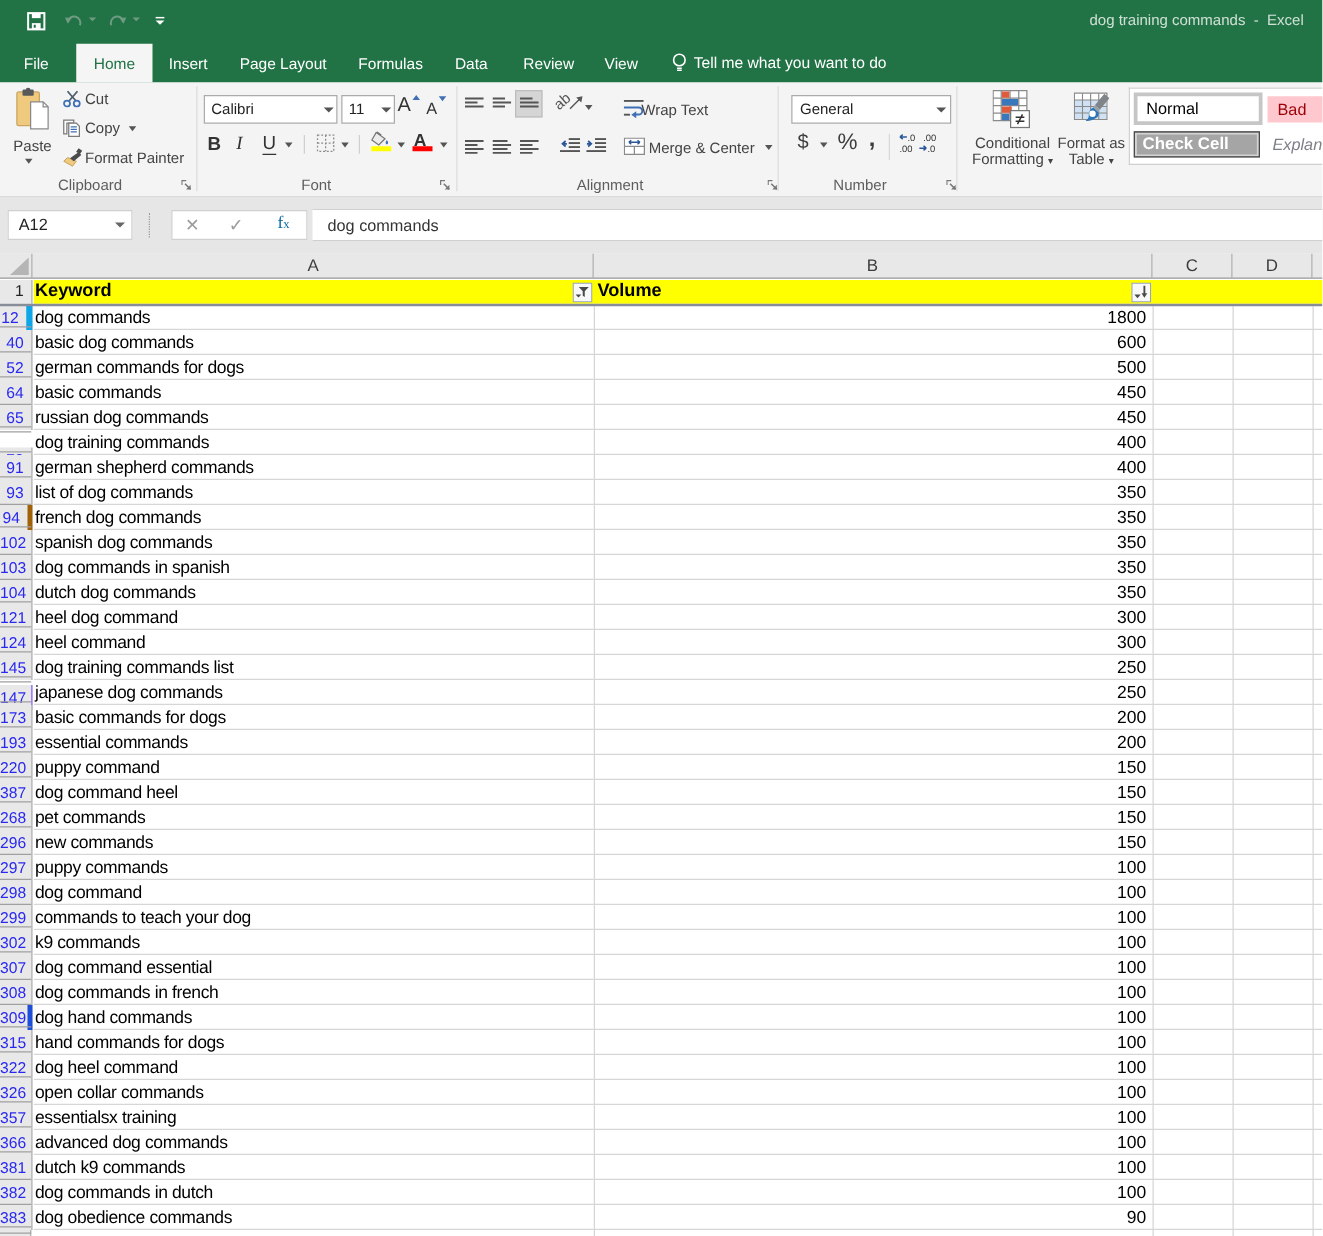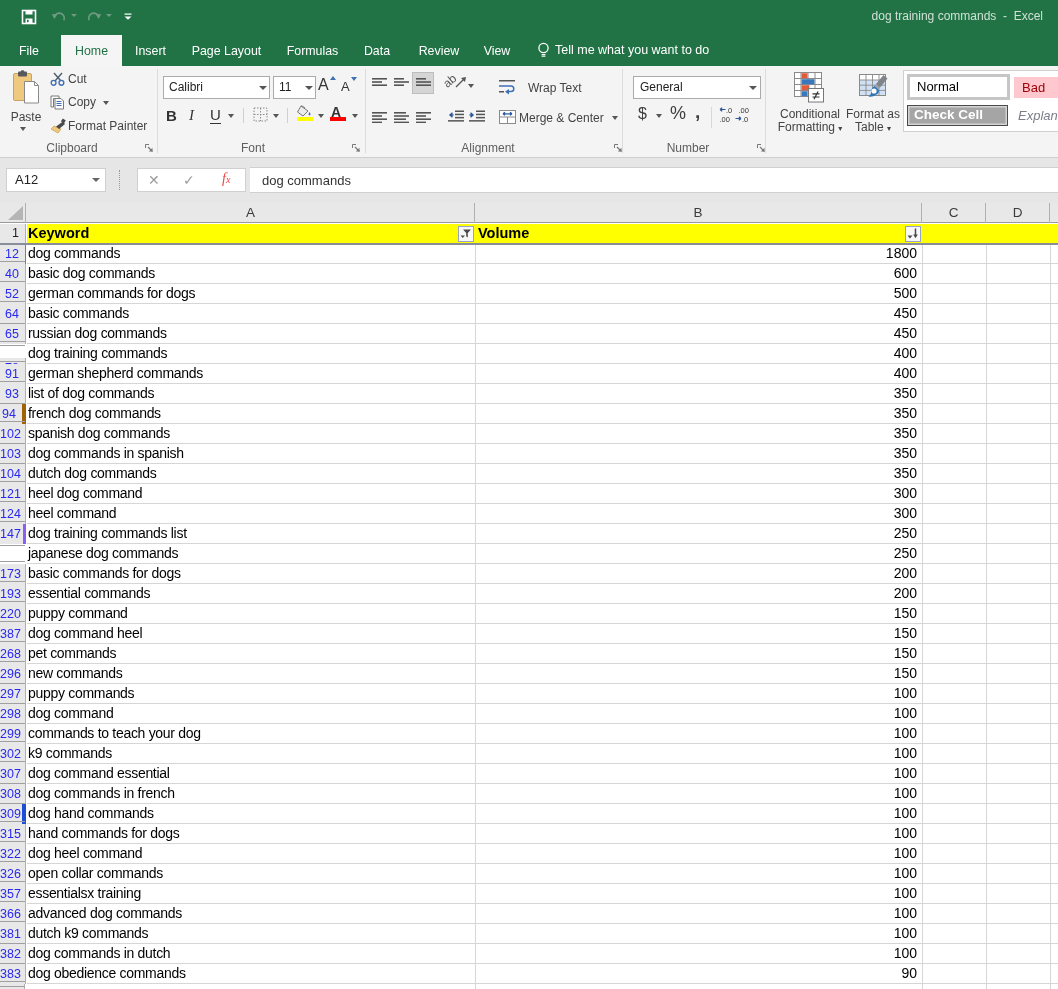--- a/index.html
+++ b/index.html
@@ -193,21 +193,21 @@
 <rect x="7" y="6.9" width="9" height="1.5" fill="#555"></rect>
     <rect x="0" y="10.1" width="16" height="1.5" fill="#555"></rect>
 <path d="M0.5 5 H3.2 M1.5 2.8 L4 5 L1.5 7.2" stroke="#2b579a" stroke-width="1.4" fill="none"></path>
   </svg>
 <svg class="abs" style="left:499px;top:80px" width="16" height="15" viewBox="0 0 16 15">
 <rect x="0" y="0" width="16" height="1.5" fill="#555"></rect>
 <path d="M0 6 H12 a2.8 2.8 0 0 1 0 5.6 H9.5" fill="none" stroke="#3f6fb5" stroke-width="1.5"></path>
 <path d="M10 8.9 L6 11.7 L10 14.5 Z" fill="#3f6fb5"></path>
 <rect x="0" y="11" width="5" height="1.5" fill="#555"></rect>
   </svg>
-<div class="g" style="left:528px;top:81px">Wrap Text</div>
+<div class="g" style="left:513px;top:81px">Wrap Text</div>
 <svg class="abs" style="left:499px;top:110px" width="17" height="14" viewBox="0 0 17 14">
 <rect x="0.5" y="0.5" width="16" height="13" fill="#fff" stroke="#8a8a8a"></rect>
 <path d="M0.5 7 H16.5 M8.5 7 V13.5" stroke="#8a8a8a"></path>
 <path d="M4 3.8 H13 M4 3.8 L6 2.2 M4 3.8 L6 5.4 M13 3.8 L11 2.2 M13 3.8 L11 5.4" stroke="#2b579a" stroke-width="1.2" fill="none"></path>
   </svg>
 <div class="g" style="left:519px;top:111px">Merge &amp; Center</div>
 <div class="carr" style="left:612px;top:116px;border-left-width:3.5px;border-right-width:3.5px"></div>
 <div class="combo" style="left:633px;top:76px;width:128px;height:23px;line-height:21px;padding-left:6px">General</div>
 <div class="carr" style="left:749px;top:86px"></div>
 <div class="abs" style="left:638px;top:105px;font-size:16px;color:#3d3d3d">$</div>
@@ -253,21 +253,21 @@
 <div class="abs" style="left:1014px;top:77px;width:50px;height:21px;background:#ffc7ce;font-size:13px;color:#9c0006;line-height:21px;padding-left:8px">Bad</div>
 <div class="abs" style="left:907px;top:105px;width:101px;height:21px;background:#a5a5a5;border:1.5px solid #4a4a4a;box-shadow:inset 0 0 0 1.5px #d4d4d4;font-size:13.5px;font-weight:bold;color:#fff;line-height:18px;padding-left:6px">Check Cell</div>
 <div class="abs" style="left:1014px;top:105px;width:50px;height:21px;font-size:13px;font-style:italic;color:#7c7f88;line-height:21px;padding-left:4px">Explan</div>
 <div class="abs" style="left:0;top:158px;width:1058px;height:45px;background:#e6e6e6"></div>
 <div class="abs" style="left:6px;top:168px;width:100px;height:24px;background:#fff;border:1px solid #d0d0d0;font-size:13px;color:#222;line-height:22px;padding-left:8px">A12</div>
 <div class="carr" style="left:92px;top:178px;border-top-color:#666"></div>
 <div class="abs" style="left:119px;top:170px;width:3px;height:20px;border-left:1px dotted #999"></div>
 <div class="abs" style="left:137px;top:168px;width:109px;height:24px;background:#fff;border:1px solid #d0d0d0"></div>
 <div class="abs" style="left:148px;top:172px;font-size:14px;color:#9b9b9b">✕</div>
 <div class="abs" style="left:183px;top:172px;font-size:14px;color:#9b9b9b">✓</div>
-<div class="abs" style="left:222px;top:171px;font-size:14px;font-style:italic;font-family:'Liberation Serif',serif;color:#ef4444">f<span style="font-size:10px">x</span></div>
+<div class="abs" style="left:222px;top:171px;font-size:14px;font-family:'Liberation Serif',serif;color:#0369a1">f<span style="font-size:10px">x</span></div>
 <div class="abs" style="left:250px;top:167px;width:808px;height:26px;background:#fff;border-top:1px solid #d0d0d0;border-bottom:1px solid #d0d0d0;font-size:13px;color:#333;line-height:25px;padding-left:12px">dog commands</div>
 <div class="abs" style="left:0;top:203px;width:1058px;height:20px;background:#e8e8e8;border-bottom:1px solid #9b9b9b"></div>
 <svg class="abs" style="left:7px;top:206px" width="17" height="15" viewBox="0 0 17 15">
     <path d="M16 0 V14 H1 Z" fill="#b5b5b5"></path>
   </svg>
 <div class="abs" style="left:25px;top:203px;width:1px;height:20px;background:#b0b0b0"></div>
 <div class="abs" style="left:27px;top:203px;width:448px;height:20px;color:#3c3c3c;font-size:13.5px;text-align:center;line-height:20px;border-right:1px solid #b0b0b0">A</div>
 <div class="abs" style="left:475px;top:203px;width:447px;height:20px;color:#3c3c3c;font-size:13.5px;text-align:center;line-height:20px;border-right:1px solid #b0b0b0">B</div>
 <div class="abs" style="left:922px;top:203px;width:64px;height:20px;color:#3c3c3c;font-size:13.5px;text-align:center;line-height:20px;border-right:1px solid #b0b0b0">C</div>
 <div class="abs" style="left:986px;top:203px;width:64px;height:20px;color:#3c3c3c;font-size:13.5px;text-align:center;line-height:20px;border-right:1px solid #b0b0b0">D</div>
@@ -281,21 +281,21 @@
 <path d="M2.5 9.5 H7 L4.75 12 Z" fill="#4a4a4a"></path>
   </svg>
 <svg class="abs" style="left:905px;top:226px" width="16" height="16" viewBox="0 0 16 16">
 <rect x="0.5" y="0.5" width="15" height="15" fill="#f8f8f8" stroke="#98a3c2"></rect>
 <path d="M10.5 2.5 V9.5" stroke="#4a4a4a" stroke-width="1.5" fill="none"></path>
 <path d="M8.2 8.6 H12.8 L10.5 12.2 Z" fill="#4a4a4a"></path>
 <path d="M2.5 9.5 H7.5 L5 12.5 Z" fill="#4a4a4a"></path>
   </svg>
 <div class="abs" style="left:0;top:243px;width:1058px;height:2px;background:#888d99;z-index:6"></div>
 <div class="abs" style="left:27px;top:244px;width:1031px;height:20px;border-bottom:1px solid #d6d6d6"></div>
-<div class="rn" style="top:244px;height:20px;line-height:20px;border-right:1px solid #0ea5e9">12</div>
+<div class="rn" style="top:244px;height:20px;line-height:20px;border-right:5px solid #0ea5e9">12</div>
 <div class="abs" style="left:0;top:261px;width:25px;height:1px;background:#a0a0a0"></div>
 <div class="abs" style="left:0;top:265px;width:25px;height:1px;background:#a0a0a0"></div>
 <div class="cell kw" style="left:28px;top:243px">dog commands</div>
 <div class="cell" style="left:700px;top:243px;width:217px;text-align:right">1800</div>
 <div class="abs" style="left:27px;top:264px;width:1031px;height:20px;border-bottom:1px solid #d6d6d6"></div>
 <div class="rn" style="top:264px;height:20px;line-height:20px;border-right:1px solid #b0b0b0">40</div>
 <div class="abs" style="left:0;top:281px;width:25px;height:1px;background:#a0a0a0"></div>
 <div class="abs" style="left:0;top:285px;width:25px;height:1px;background:#a0a0a0"></div>
 <div class="cell kw" style="left:28px;top:263px">basic dog commands</div>
 <div class="cell" style="left:700px;top:263px;width:217px;text-align:right">600</div>
@@ -367,21 +367,21 @@
 <div class="abs" style="left:0;top:525px;width:25px;height:1px;background:#a0a0a0"></div>
 <div class="cell kw" style="left:28px;top:503px">heel command</div>
 <div class="cell" style="left:700px;top:503px;width:217px;text-align:right">300</div>
 <div class="abs" style="left:27px;top:524px;width:1031px;height:20px;border-bottom:1px solid #d6d6d6"></div>
 <div class="rn" style="top:524px;height:20px;line-height:20px;border-right:1px solid #b0b0b0">145</div>
 <div class="abs" style="left:0;top:541px;width:25px;height:1px;background:#a0a0a0"></div>
 <div class="abs" style="left:0;top:545px;width:25px;height:1px;background:#a0a0a0"></div>
 <div class="cell kw" style="left:28px;top:523px">dog training commands list</div>
 <div class="cell" style="left:700px;top:523px;width:217px;text-align:right">250</div>
 <div class="abs" style="left:27px;top:544px;width:1031px;height:20px;border-bottom:1px solid #d6d6d6"></div>
-<div class="rn" style="top:524px;height:20px;line-height:20px;border-right:3px solid #8b5cf6">147</div>
+<div class="rn" style="top:548px;height:20px;line-height:20px;border-right:1px solid #8b5cf6">147</div>
 <div class="abs" style="left:0;top:561px;width:25px;height:1px;background:#a0a0a0"></div>
 <div class="abs" style="left:0;top:565px;width:25px;height:1px;background:#a0a0a0"></div>
 <div class="cell kw" style="left:28px;top:543px">japanese dog commands</div>
 <div class="cell" style="left:700px;top:543px;width:217px;text-align:right">250</div>
 <div class="abs" style="left:27px;top:564px;width:1031px;height:20px;border-bottom:1px solid #d6d6d6"></div>
 <div class="rn" style="top:564px;height:20px;line-height:20px;border-right:1px solid #b0b0b0">173</div>
 <div class="abs" style="left:0;top:581px;width:25px;height:1px;background:#a0a0a0"></div>
 <div class="abs" style="left:0;top:585px;width:25px;height:1px;background:#a0a0a0"></div>
 <div class="cell kw" style="left:28px;top:563px">basic commands for dogs</div>
 <div class="cell" style="left:700px;top:563px;width:217px;text-align:right">200</div>

